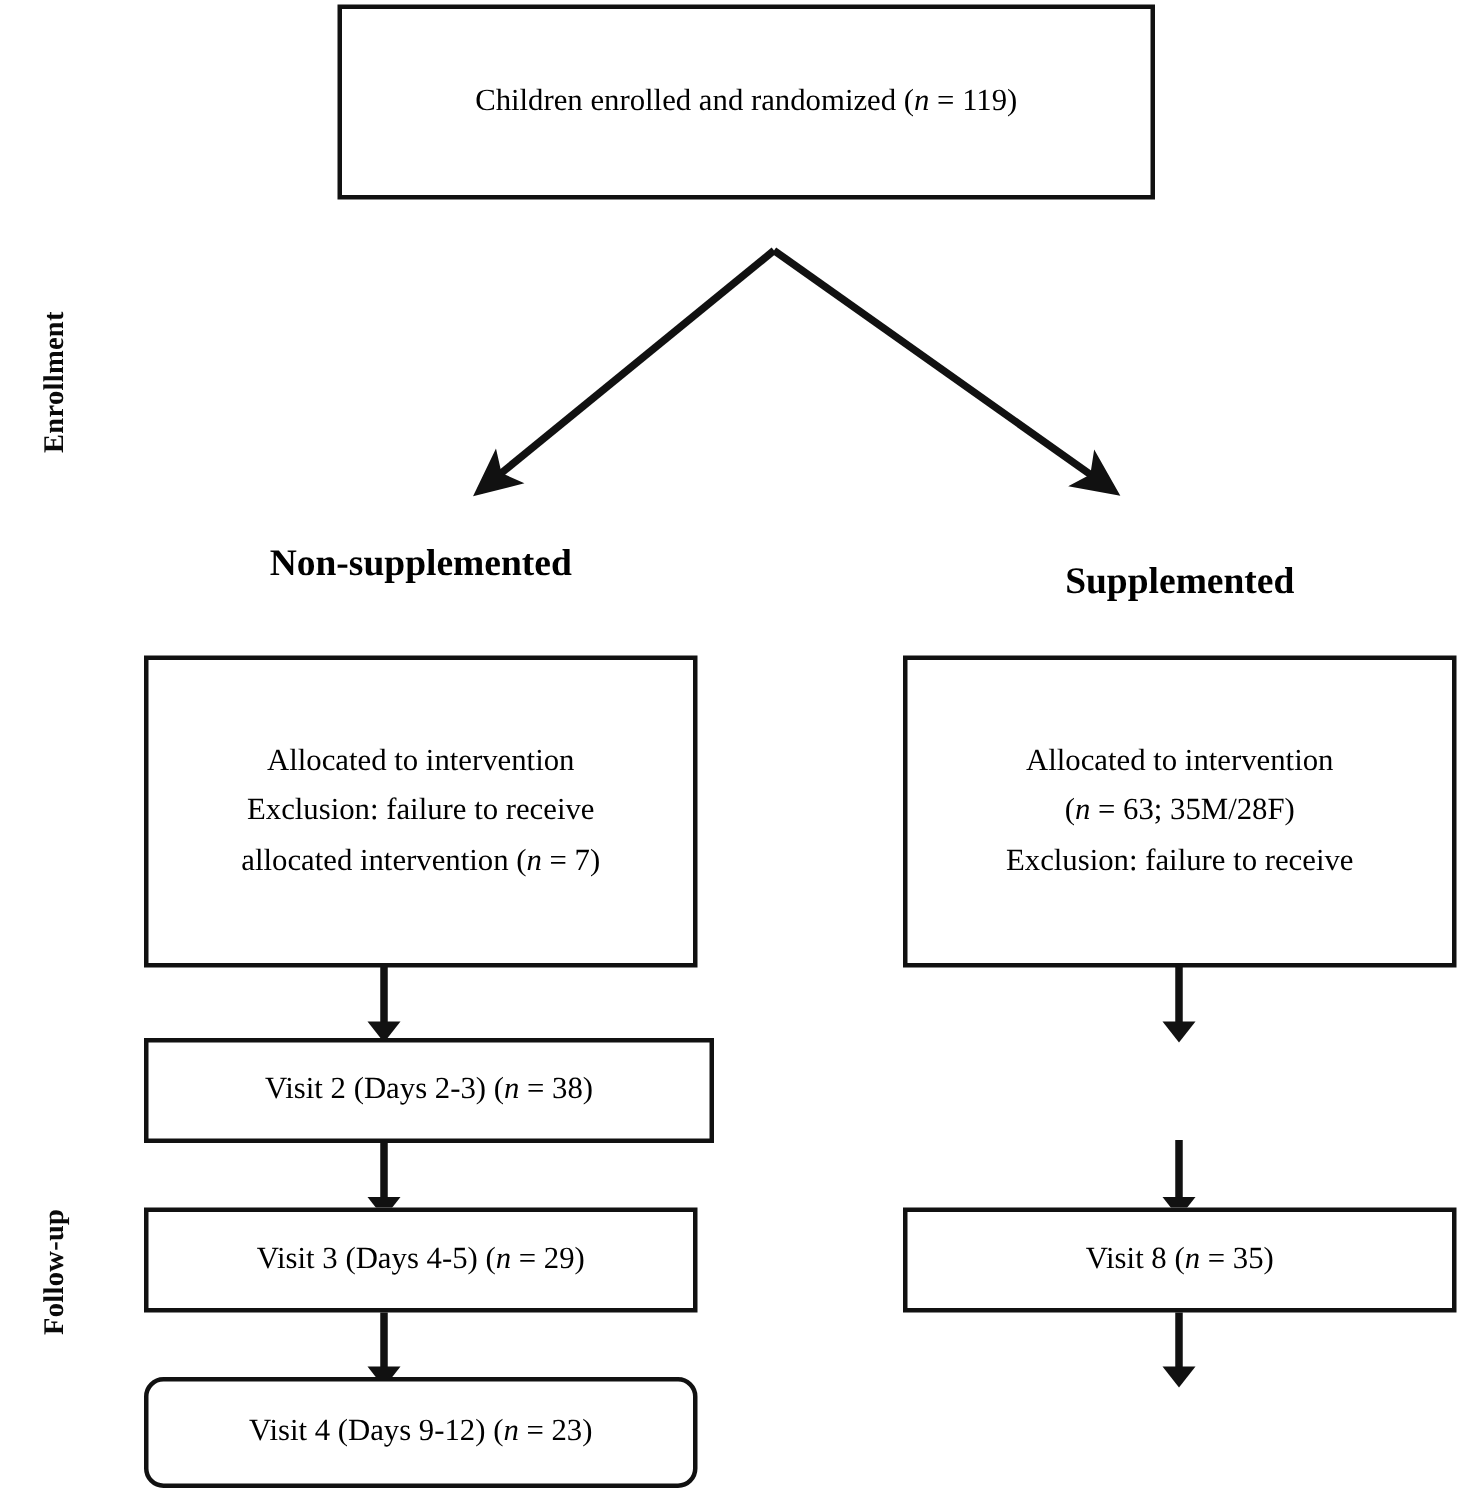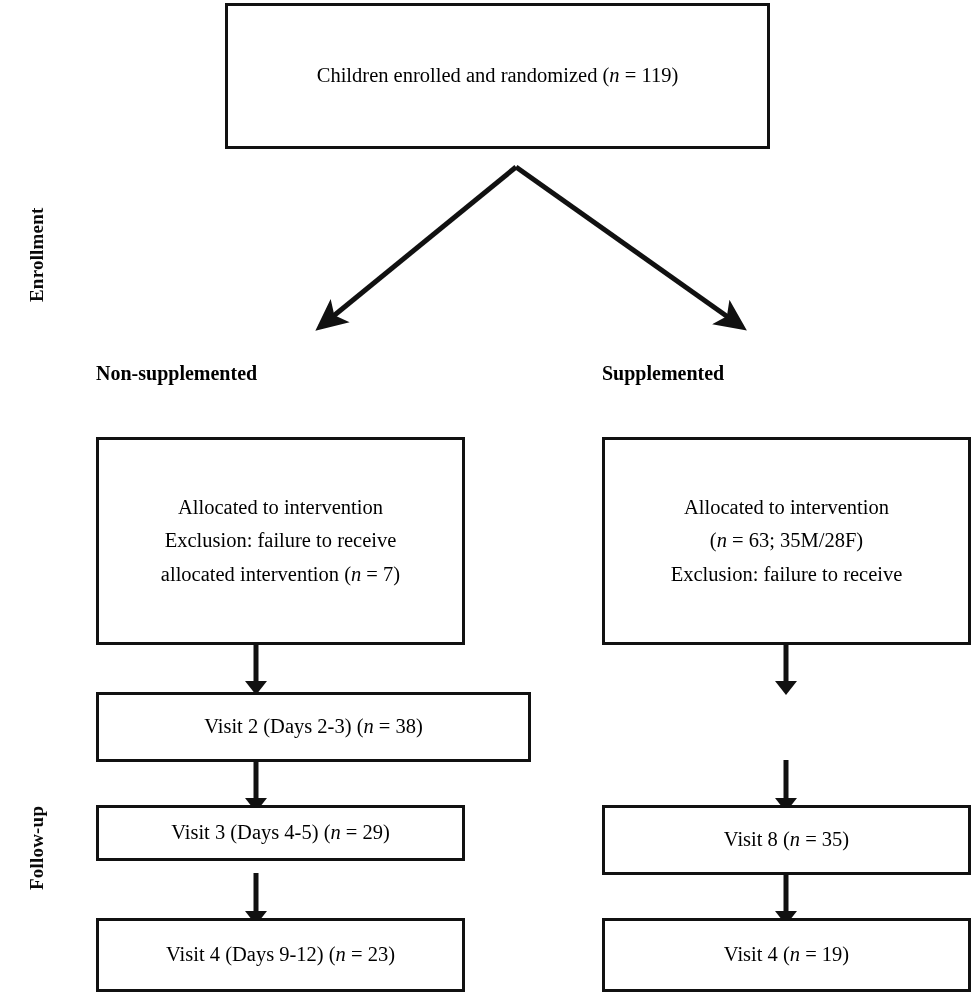--- a/index.html
+++ b/index.html
@@ -48,41 +48,42 @@
     flex-direction: column;
     align-items: center;
     justify-content: center;
     text-align: center;
   }
   .node .line {
     font-size: 20.5px;
     line-height: 1.62;
     white-space: nowrap;
   }
-  #node-enrolled { left: 225px; top: 3px; width: 545px; height: 146px; font-family: Liberation Serif, serif; }
+  #node-enrolled { left: 225px; top: 3px; width: 545px; height: 130px; font-family: Liberation Serif, serif; }
   #node-alloc-left  { left: 96px;  top: 437px; width: 369px; height: 208px; }
   #node-alloc-right { left: 602px; top: 437px; width: 369px; height: 208px; }
 
-  #node-left-visit2  { left: 96px;  top: 692px; width: 435px; height: 70px; }
-  #node-left-visit3  { left: 96px;  top: 805px; width: 369px; height: 56px; }
-  #node-left-visit4  { left: 96px;  top: 918px; width: 369px; height: 74px; }
+  #node-left-visit2  { left: 96px;  top: 692px; width: 380px; height: 70px; }
+  #node-left-visit3  { left: 96px;  top: 805px; width: 369px; height: 70px; }
+  #node-left-visit4  { left: 96px;  top: 918px; width: 369px; height: 74px; border-radius: 13px; }
 
   #node-right-visit2 { left: 602px; top: 692px; width: 369px; height: 70px; }
   #node-right-visit3 { left: 602px; top: 805px; width: 369px; height: 70px; }
   #node-right-visit4 { left: 602px; top: 918px; width: 369px; height: 74px; }
 
   
   .group-header {
     position: absolute;
     font-weight: bold;
-    font-size: 20px;
+    font-size: 25px;
     white-space: nowrap;
+    text-align: center;
   }
   #header-non-supplemented { left: 96px;  top: 362px; width: 369px; }
-  #header-supplemented     { left: 602px; top: 362px; width: 369px; font-family: Liberation Serif, serif; }
+  #header-supplemented     { left: 602px; top: 374px; width: 369px; font-family: Liberation Serif, serif; }
 
   
   .connector {
     position: absolute;
     overflow: visible;
   }
   #branch-connector { left: 280px; top: 155px; width: 500px; height: 190px; }
 
   .vconn { width: 40px; height: 52px; }
   #conn-left-1  { left: 236px; top: 643px; }
@@ -164,17 +165,14 @@
   <div class="node" id="node-left-visit3">
     <div class="line"><span>Visit 3 (Days 4-5) (</span><span class="ital">n</span><span> = 29)</span></div>
   </div>
   <div class="node" id="node-left-visit4">
     <div class="line"><span>Visit 4 (Days 9-12) (</span><span class="ital">n</span><span> = 23)</span></div>
   </div>
 
   <div class="node" id="node-right-visit3">
     <div class="line"><span>Visit 8 (</span><span class="ital">n</span><span> = 35)</span></div>
   </div>
-  <div class="node" id="node-right-visit4">
-    <div class="line"><span>Visit 4 (</span><span class="ital">n</span><span> = 19)</span></div>
-  </div>
 
 </div>
 
 </body></html>

